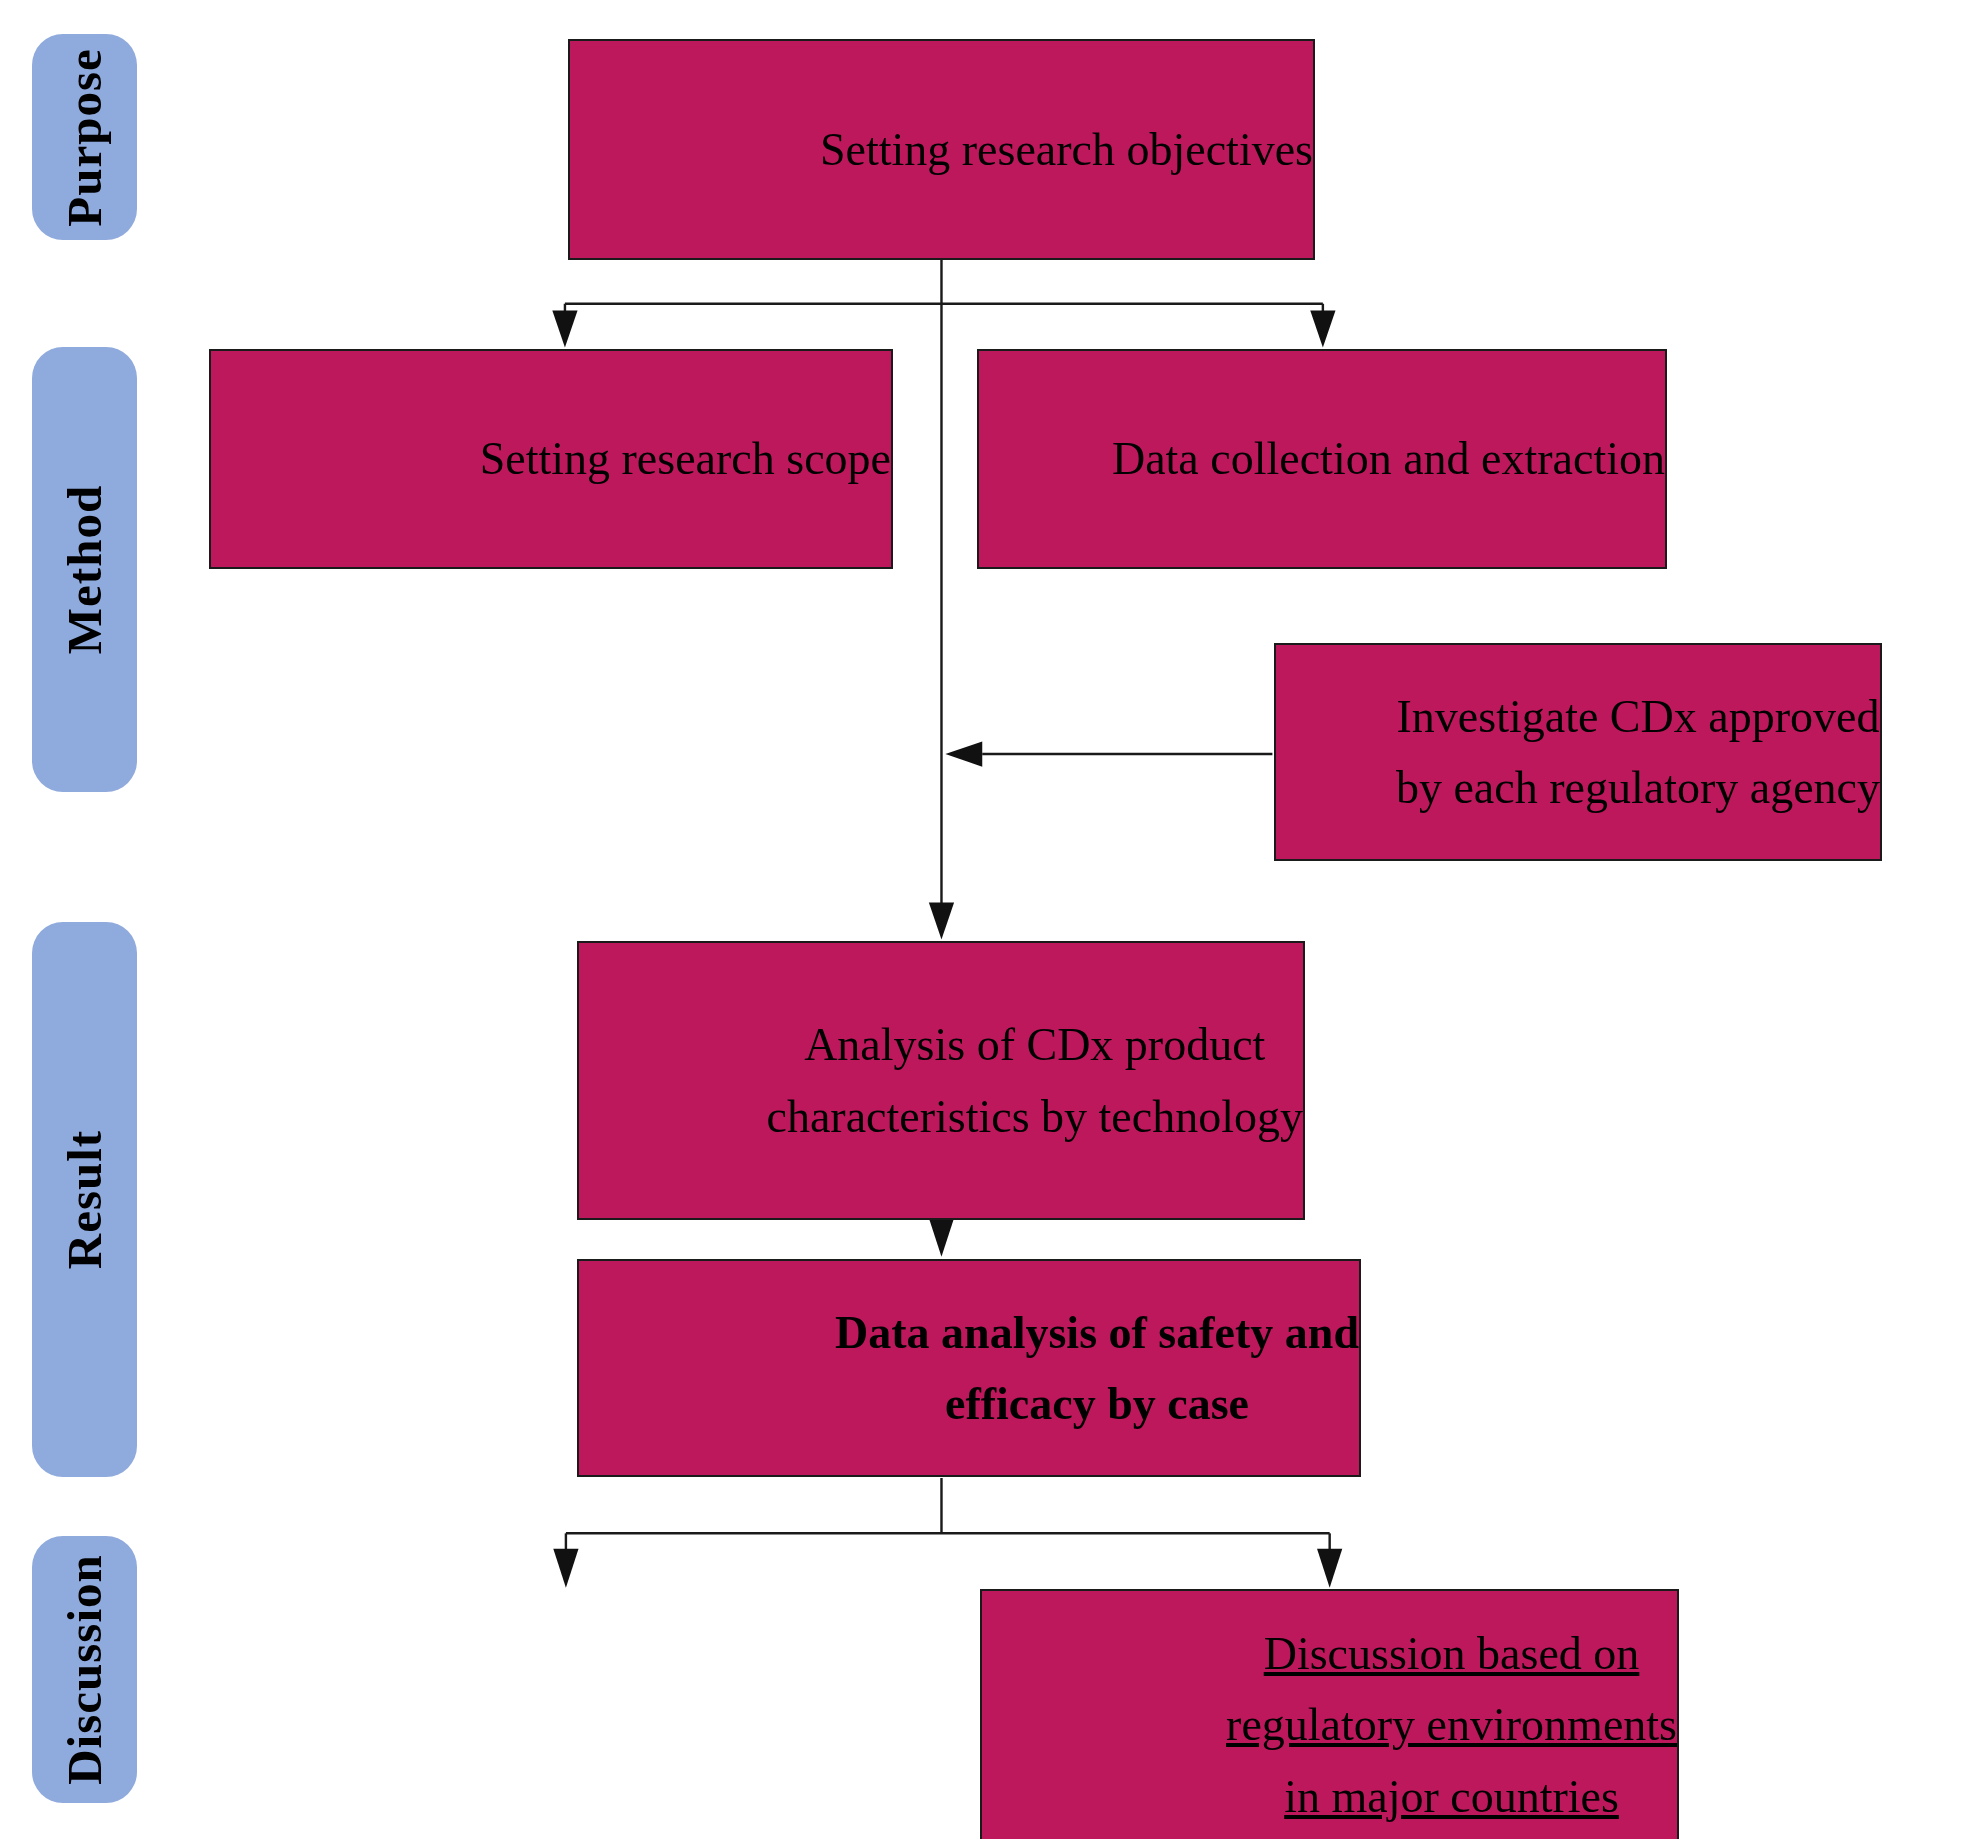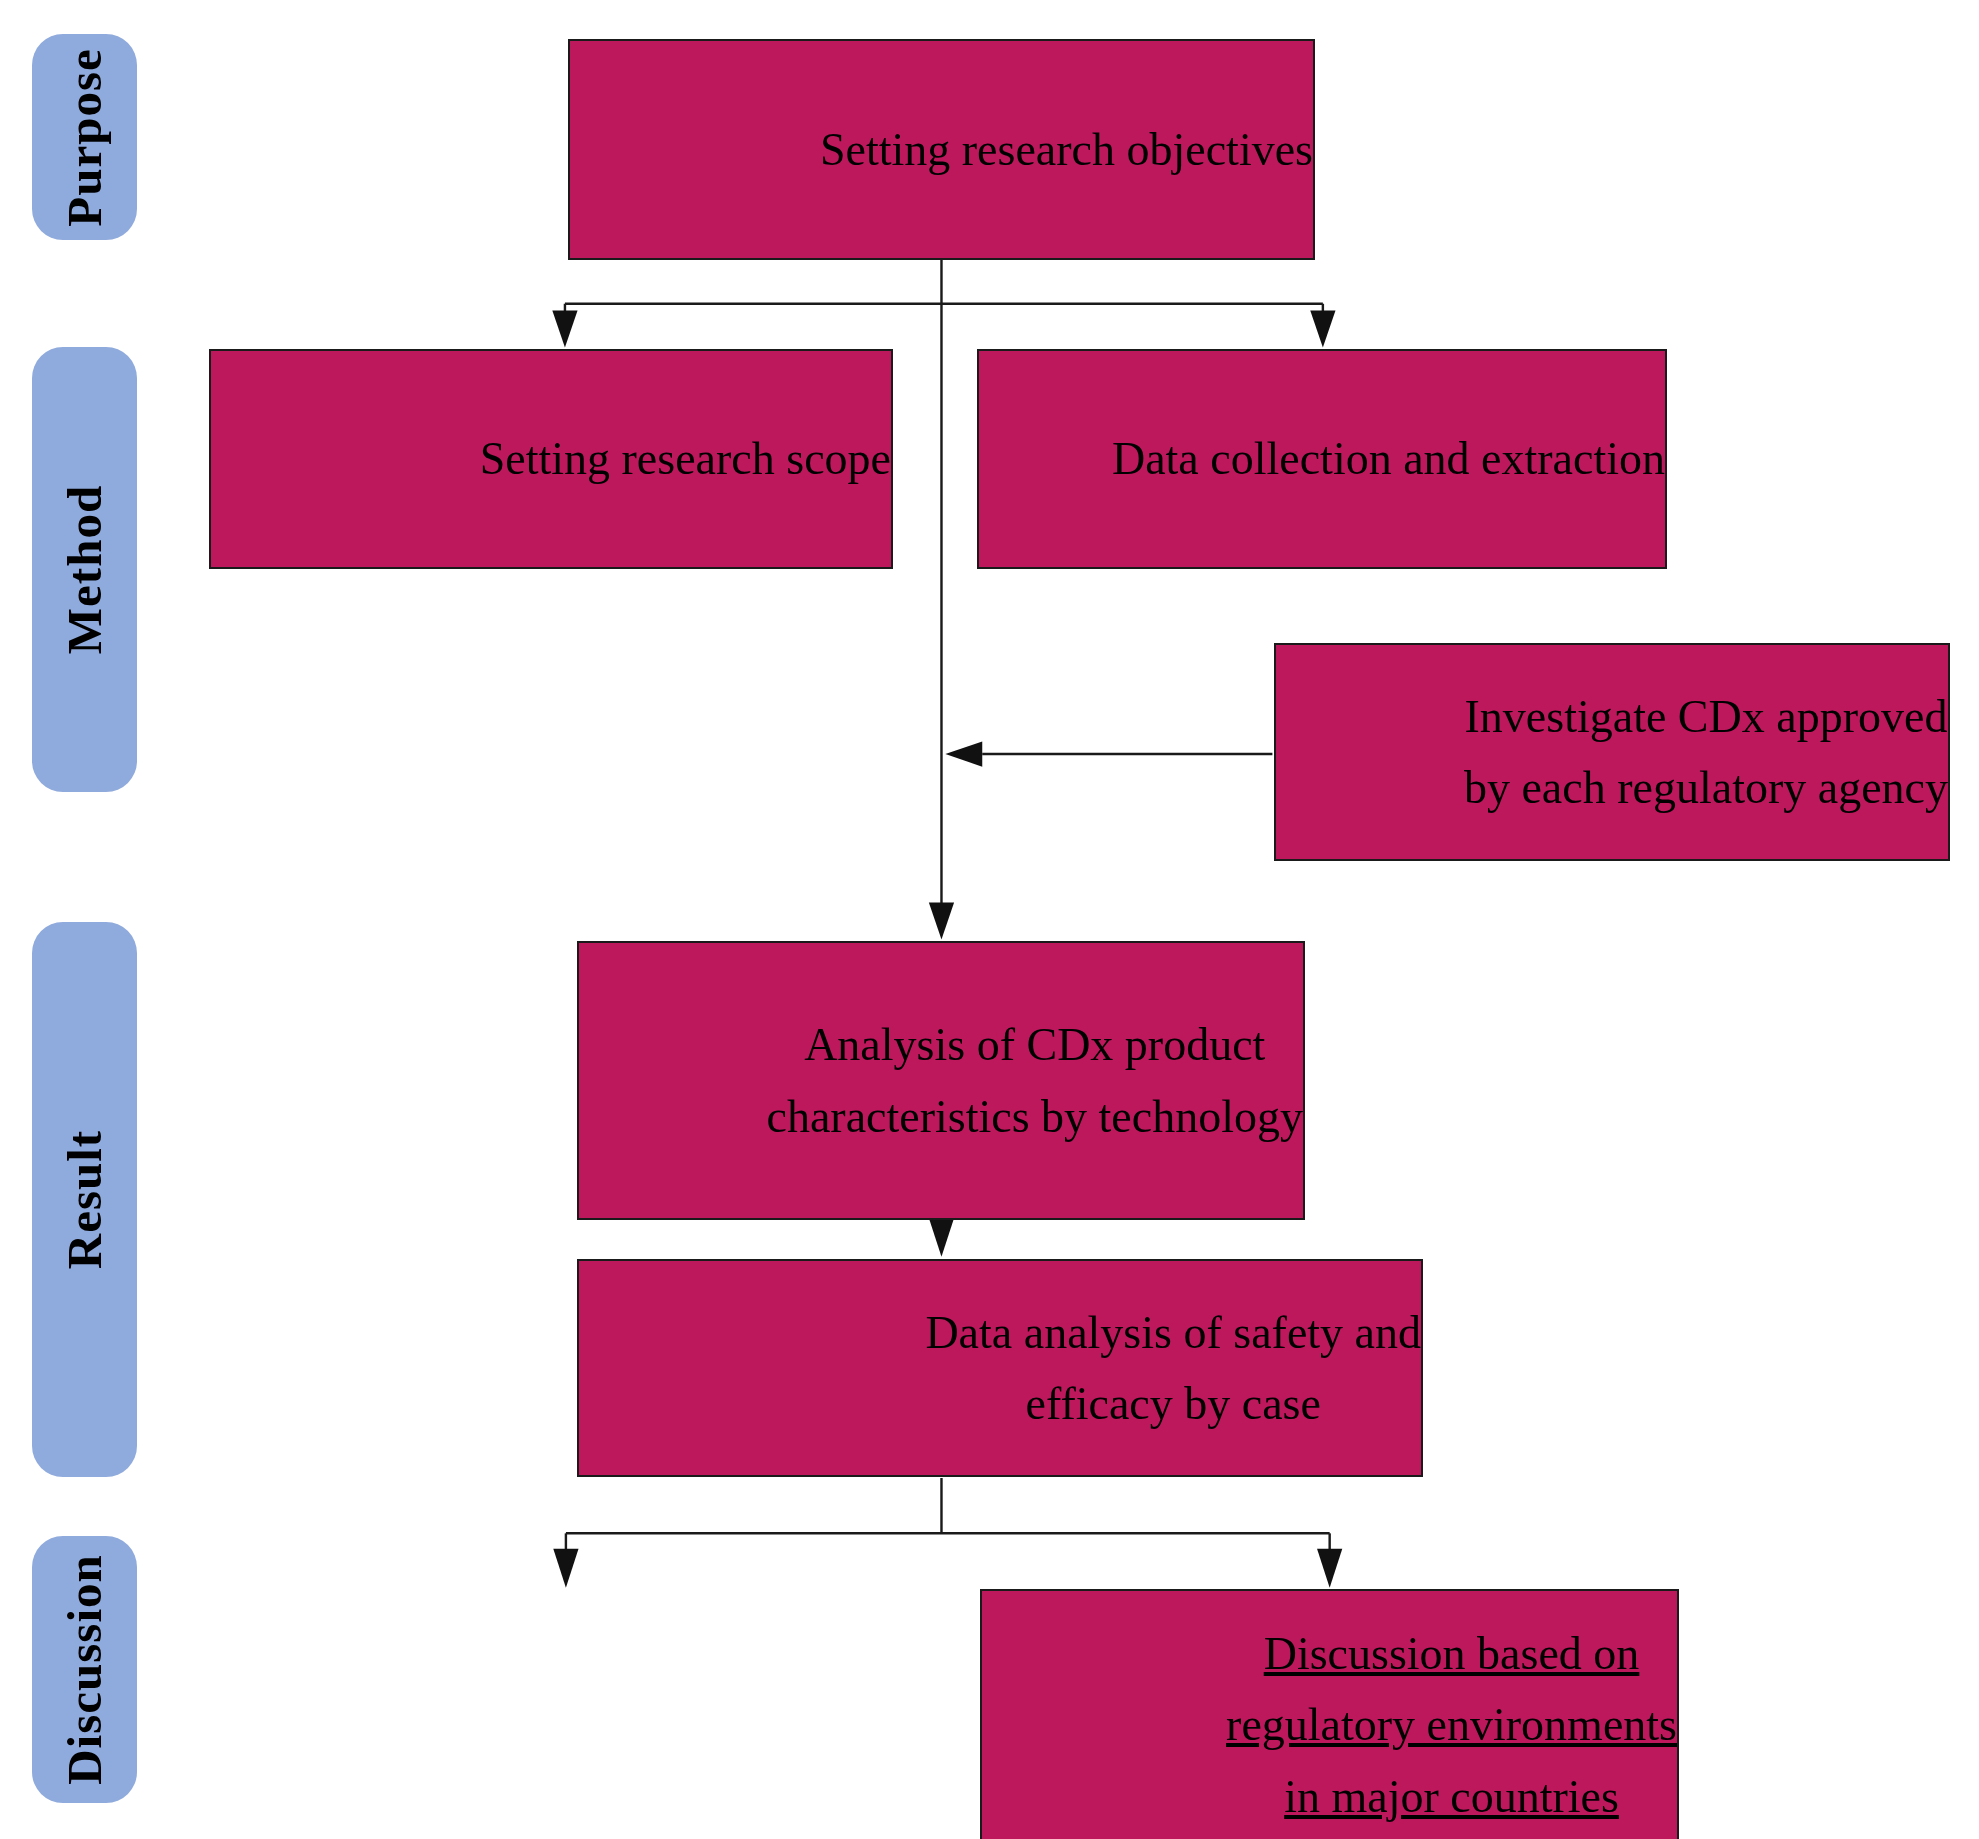--- a/index.html
+++ b/index.html
@@ -39,23 +39,23 @@
   
   .s-purpose    { top:34px;   height:206px; }
   .s-method     { top:347px;  height:445px; }
   .s-result     { top:922px;  height:555px; }
   .s-discussion { top:1536px; height:267px; }
 
   
   .n-objectives   { left:568px;  top:39px;   width:747px; height:221px; }
   .n-scope        { left:209px;  top:349px;  width:684px; height:220px; }
   .n-collection   { left:977px; top:349px;  width:690px; height:220px; }
-  .n-investigate  { left:1274px; top:643px;  width:676px; height:218px; }
+  .n-investigate  { left:1274px; top:643px;  width:608px; height:218px; }
   .n-analysis     { left:577px;  top:941px;  width:728px; height:279px; }
-  .n-dataanalysis { left:577px;  top:1259px; width:846px; height:218px; }
+  .n-dataanalysis { left:577px;  top:1259px; width:784px; height:218px;font-weight:bold; }
   .n-discmol      { left:225px;  top:1589px; width:682px; height:217px; }
   .n-discreg      { left:980px; top:1589px; width:699px; height:272px;text-decoration:underline; }
 </style>
 </head>
 <body>
 
 <div id="canvas">
 
   <svg id="connectors" viewBox="0 0 2040 1896" xmlns="http://www.w3.org/2000/svg">
 

